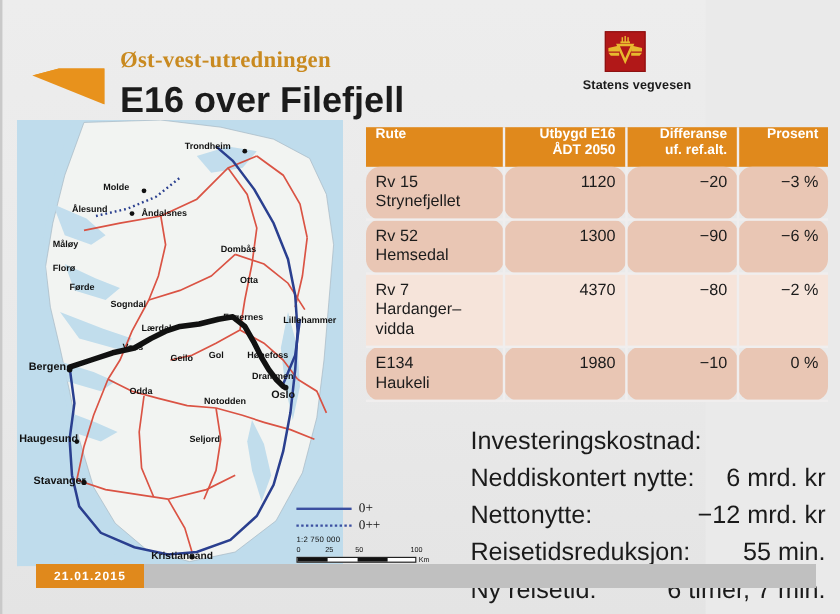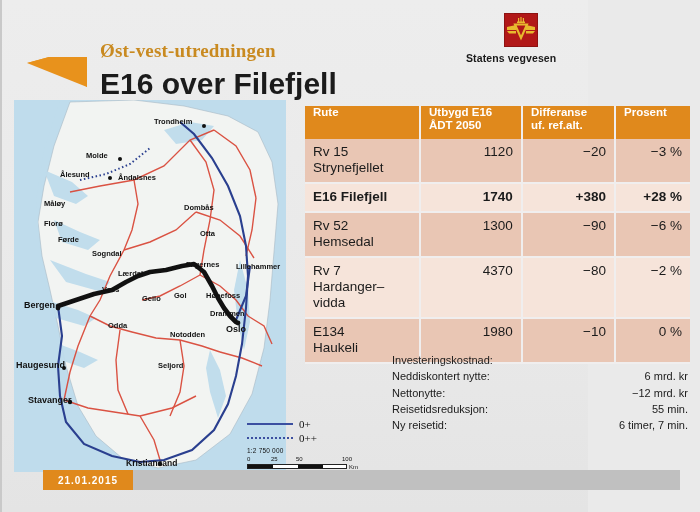--- a/index.html
+++ b/index.html
@@ -17,21 +17,21 @@
   .wedge{position:absolute;left:22px;top:35px;width:66px;height:52px;}
   .wedge svg{display:block}
 
   .kicker{position:absolute;left:98px;top:40px;
           font-family:"Liberation Serif", serif;
           font-size:19px;font-weight:700;color:#c98a20;letter-spacing:.2px;}
   .title{position:absolute;left:98px;top:67px;
          font-size:30px;font-weight:700;color:#1b1b1b;letter-spacing:0px;}
 
   
-  .logo{position:absolute;right:12px;top:13px;width:110px;text-align:left;}
+  .logo{position:absolute;right:12px;top:26px;width:110px;text-align:right;}
   .logo-mark{width:34px;height:34px;margin:0 auto;background:#b11818;
              position:relative;border:1px solid #8d1212;box-sizing:border-box;}
   .logo-mark svg{position:absolute;left:0;top:0}
   .logo-text{margin-top:5px;font-size:10.5px;font-weight:700;color:#1a1a1a;
              letter-spacing:.1px;}
 
   
   .map{position:absolute;left:12px;top:100px;width:272px;height:372px;overflow:hidden;}
   .map svg{display:block}
 
@@ -49,40 +49,40 @@
   .scale-km{position:absolute;left:101px;top:-1px;font-size:6px;}
 
   
   .tbl{position:absolute;left:303px;top:106px;width:385px;border-collapse:collapse;
        font-size:13px;color:#1b1b1b;}
   .tbl th{background:#e0891c;color:#ffffff;font-size:11.5px;font-weight:700;
           padding:0 8px 7px 8px;line-height:1.15;vertical-align:top;
           border-right:2px solid #f0eeee;}
   .tbl th:last-child{border-right:none;margin-left:43px;}
   .tbl th.c-rute{text-align:left;width:98px;}
-  .tbl th.num{text-align:left;}
+  .tbl th.num{text-align:right;}
   .tbl td{padding:5px 8px 6px 8px;vertical-align:top;line-height:1.18;
           border-right:2px solid #f0eeee;border-bottom:2px solid #f0eeee;font-size:13.5px;}
   .tbl td:last-child{border-right:none;}
   .tbl td.num{text-align:right;}
-  .tbl tr.odd td{background:#e9c6b4;}
+  .tbl tr.odd td{background:#e9c6b4;border-radius:12px;}
   .tbl tr.even td{background:#f6e4da;}
   .tbl tr.hi td{background:#f6e4da;font-weight:700;}
 
   
-  .stats{position:absolute;left:390px;top:352px;width:296px;font-size:11px;color:#1b1b1b;}
+  .stats{position:absolute;left:390px;top:352px;width:296px;font-size:21px;color:#1b1b1b;}
   .st-row{display:flex;justify-content:space-between;line-height:1.48;white-space:nowrap;}
   .st-lab{padding-right:10px;}
   .st-val{text-align:right;}
 
   
   .foot-bar{position:absolute;left:70px;top:470px;width:608px;height:20px;background:#c0c0c0;}
   .foot-date{position:absolute;left:28px;top:470px;width:90px;height:20px;background:#e0891c;
              color:#fff;font-size:10px;font-weight:700;letter-spacing:1px;
-             display:flex;align-items:center;justify-content:center;margin-left:13px;}
+             display:flex;align-items:center;justify-content:center;}
 </style>
 </head>
 <body>
 
 <div class="slide">
 
   <div class="wedge">
     <svg width="66" height="52" viewBox="0 0 66 52">
       <polygon points="3,28 30,28 63,52 63,22 25,22" fill="#e8921c"></polygon>
       <polygon points="3,28 25,22 63,22 63,52" fill="#e8921c"></polygon>
@@ -268,28 +268,20 @@
     <tbody>
       <tr class="odd">
         <td>
           <div>Rv 15</div>
           <div>Strynefjellet</div>
         </td>
         <td class="num">1120</td>
         <td class="num">−20</td>
         <td class="num">−3 %</td>
       </tr>
-      <tr class="hi">
-        <td>
-          <div>E16 Filefjell</div>
-        </td>
-        <td class="num">1740</td>
-        <td class="num">+380</td>
-        <td class="num">+28 %</td>
-      </tr>
       <tr class="odd">
         <td>
           <div>Rv 52</div>
           <div>Hemsedal</div>
         </td>
         <td class="num">1300</td>
         <td class="num">−90</td>
         <td class="num">−6 %</td>
       </tr>
       <tr class="even">

